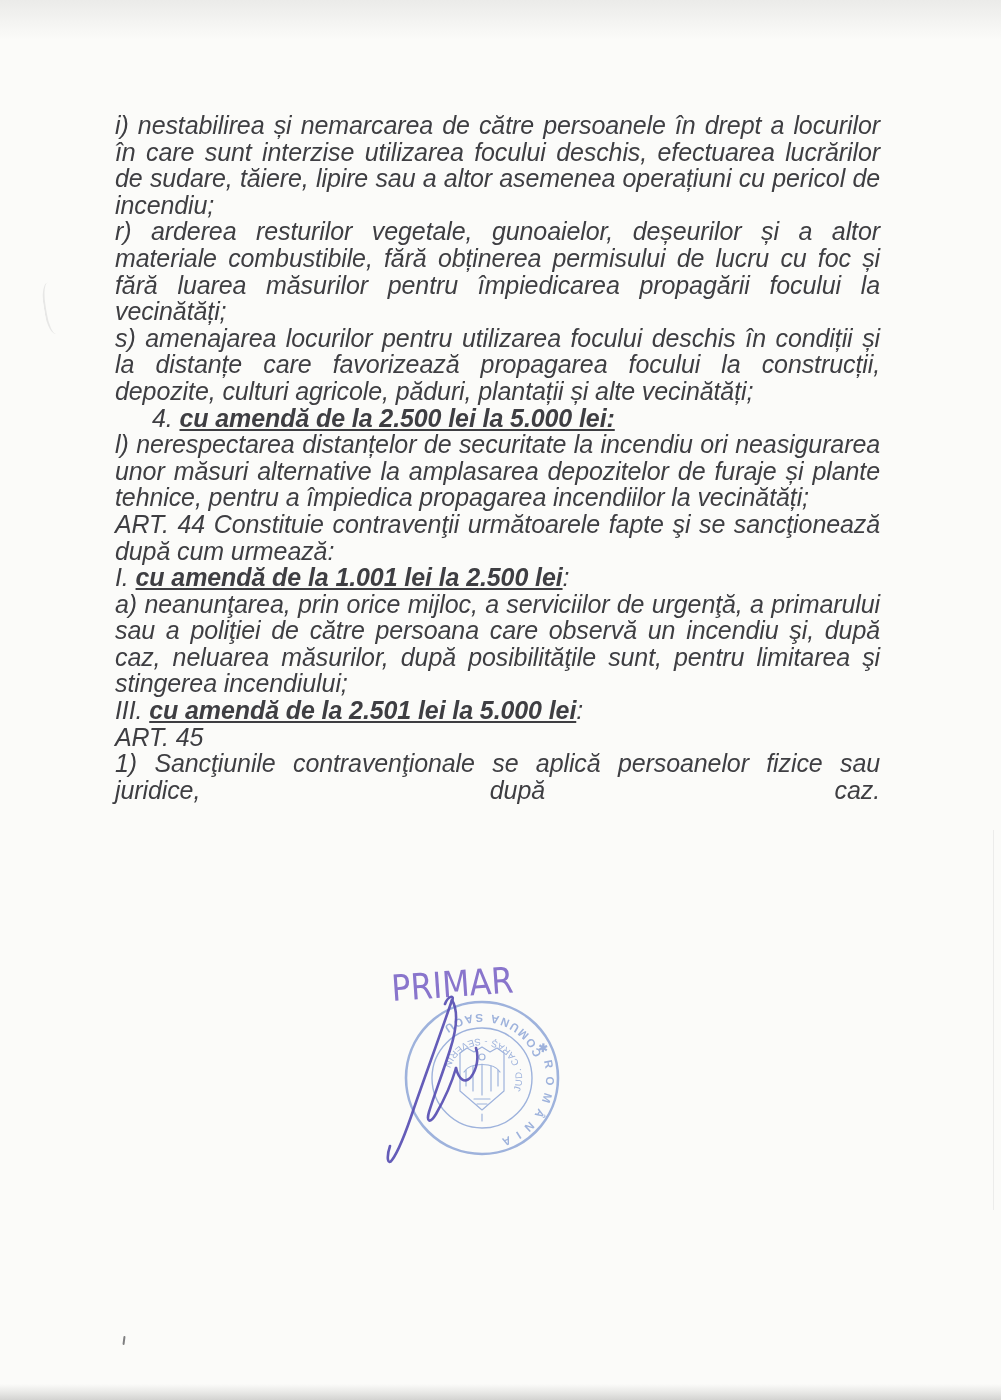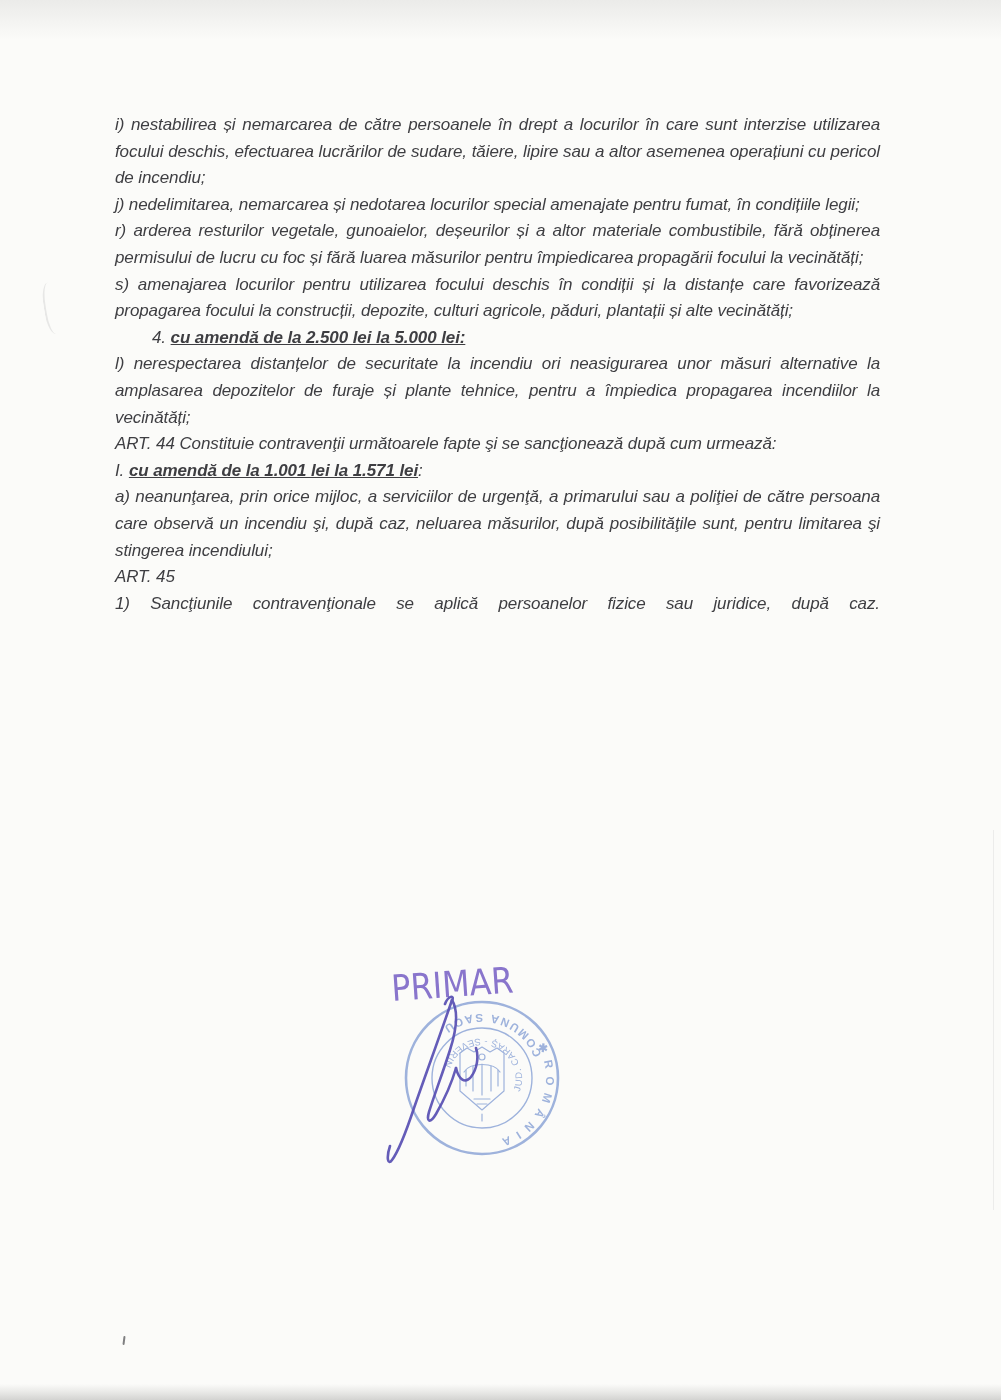--- a/index.html
+++ b/index.html
@@ -36,21 +36,21 @@
     transform: rotate(-9deg);
   }
   .speck-artifact {
     position: absolute; left: 123px; top: 1336px; width: 2px; height: 9px;
     background: #565658; opacity: 0.75; border-radius: 1px;
     transform: rotate(7deg);
   }
   .doc {
     position: absolute; left: 115px; top: 112px; width: 765px;
     font-style: italic;
-    font-size: 17px;
+    font-size: 25px;
     line-height: 26.6px;
     color: #3e3e42;
     text-align: justify;
     letter-spacing: -0.1px;
   }
   .doc p { margin: 0; }
   .doc p.indent { text-indent: 37px; }
   .doc p.stretch { text-align-last: justify; }
   .b { font-weight: bold; text-decoration: underline; }
   .overlay-svg {
@@ -60,28 +60,28 @@
 </head>
 <body>
 
 <div class="page">
 
   <div class="scan-top"></div>
   <div class="curl-artifact"></div>
 
   <div class="doc">
     <p>i) nestabilirea și nemarcarea de către persoanele în drept a locurilor în care sunt interzise utilizarea focului deschis, efectuarea lucrărilor de sudare, tăiere, lipire sau a altor asemenea operațiuni cu pericol de incendiu;</p>
-    <p>j) nedelimitarea, nemarcarea și nedotarea locurilor special amenajate pentru fumat, în condițiile legii;</p>
     <p>r) arderea resturilor vegetale, gunoaielor, deșeurilor și a altor materiale combustibile, fără obținerea permisului de lucru cu foc și fără luarea măsurilor pentru împiedicarea propagării focului la vecinătăți;</p>
     <p>s) amenajarea locurilor pentru utilizarea focului deschis în condiții și la distanțe care favorizează propagarea focului la construcții, depozite, culturi agricole, păduri, plantații și alte vecinătăți;</p>
     <p class="indent"><span>4. </span><span class="b">cu amendă de la 2.500 lei la 5.000 lei:</span></p>
     <p>l) nerespectarea distanțelor de securitate la incendiu ori neasigurarea unor măsuri alternative la amplasarea depozitelor de furaje și plante tehnice, pentru a împiedica propagarea incendiilor la vecinătăți;</p>
     <p>ART. 44 Constituie contravenţii următoarele fapte şi se sancţionează după cum urmează:</p>
-    <p><span>I. </span><span class="b">cu amendă de la 1.001 lei la 1.571 lei</span><span>:</span></p>
+    <p><span>I. </span><span class="b">cu amendă de la 1.001 lei la 2.500 lei</span><span>:</span></p>
     <p>a) neanunţarea, prin orice mijloc, a serviciilor de urgenţă, a primarului sau a poliţiei de către persoana care observă un incendiu şi, după caz, neluarea măsurilor, după posibilităţile sunt, pentru limitarea şi stingerea incendiului;</p>
+    <p><span>III. </span><span class="b">cu amendă de la 2.501 lei la 5.000 lei</span><span>:</span></p>
     <p>ART. 45</p>
     <p class="stretch">1) Sancţiunile contravenţionale se aplică persoanelor fizice sau juridice, după caz.</p>
   </div>
 
   <svg class="overlay-svg" viewBox="330 930 320 270" xmlns="http://www.w3.org/2000/svg">
     <defs>
       <path id="arcTopOut" d="M 546 1078 A 64 64 0 0 0 482 1014 A 64 64 0 0 0 418 1078" fill="none"></path>
       <path id="arcBotOut" d="M 482 1014 A 64 64 0 0 1 546 1078 A 64 64 0 0 1 482 1142" fill="none"></path>
       <path id="arcInner" d="M 517 1098 A 40 40 0 1 0 447 1098" fill="none"></path>
       <filter id="blr" x="-20%" y="-20%" width="140%" height="140%">

